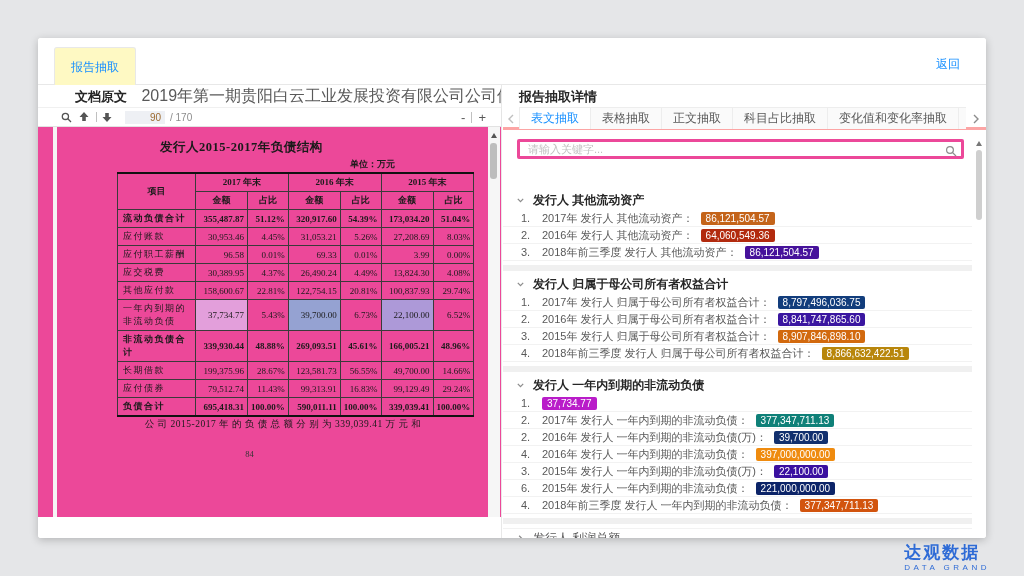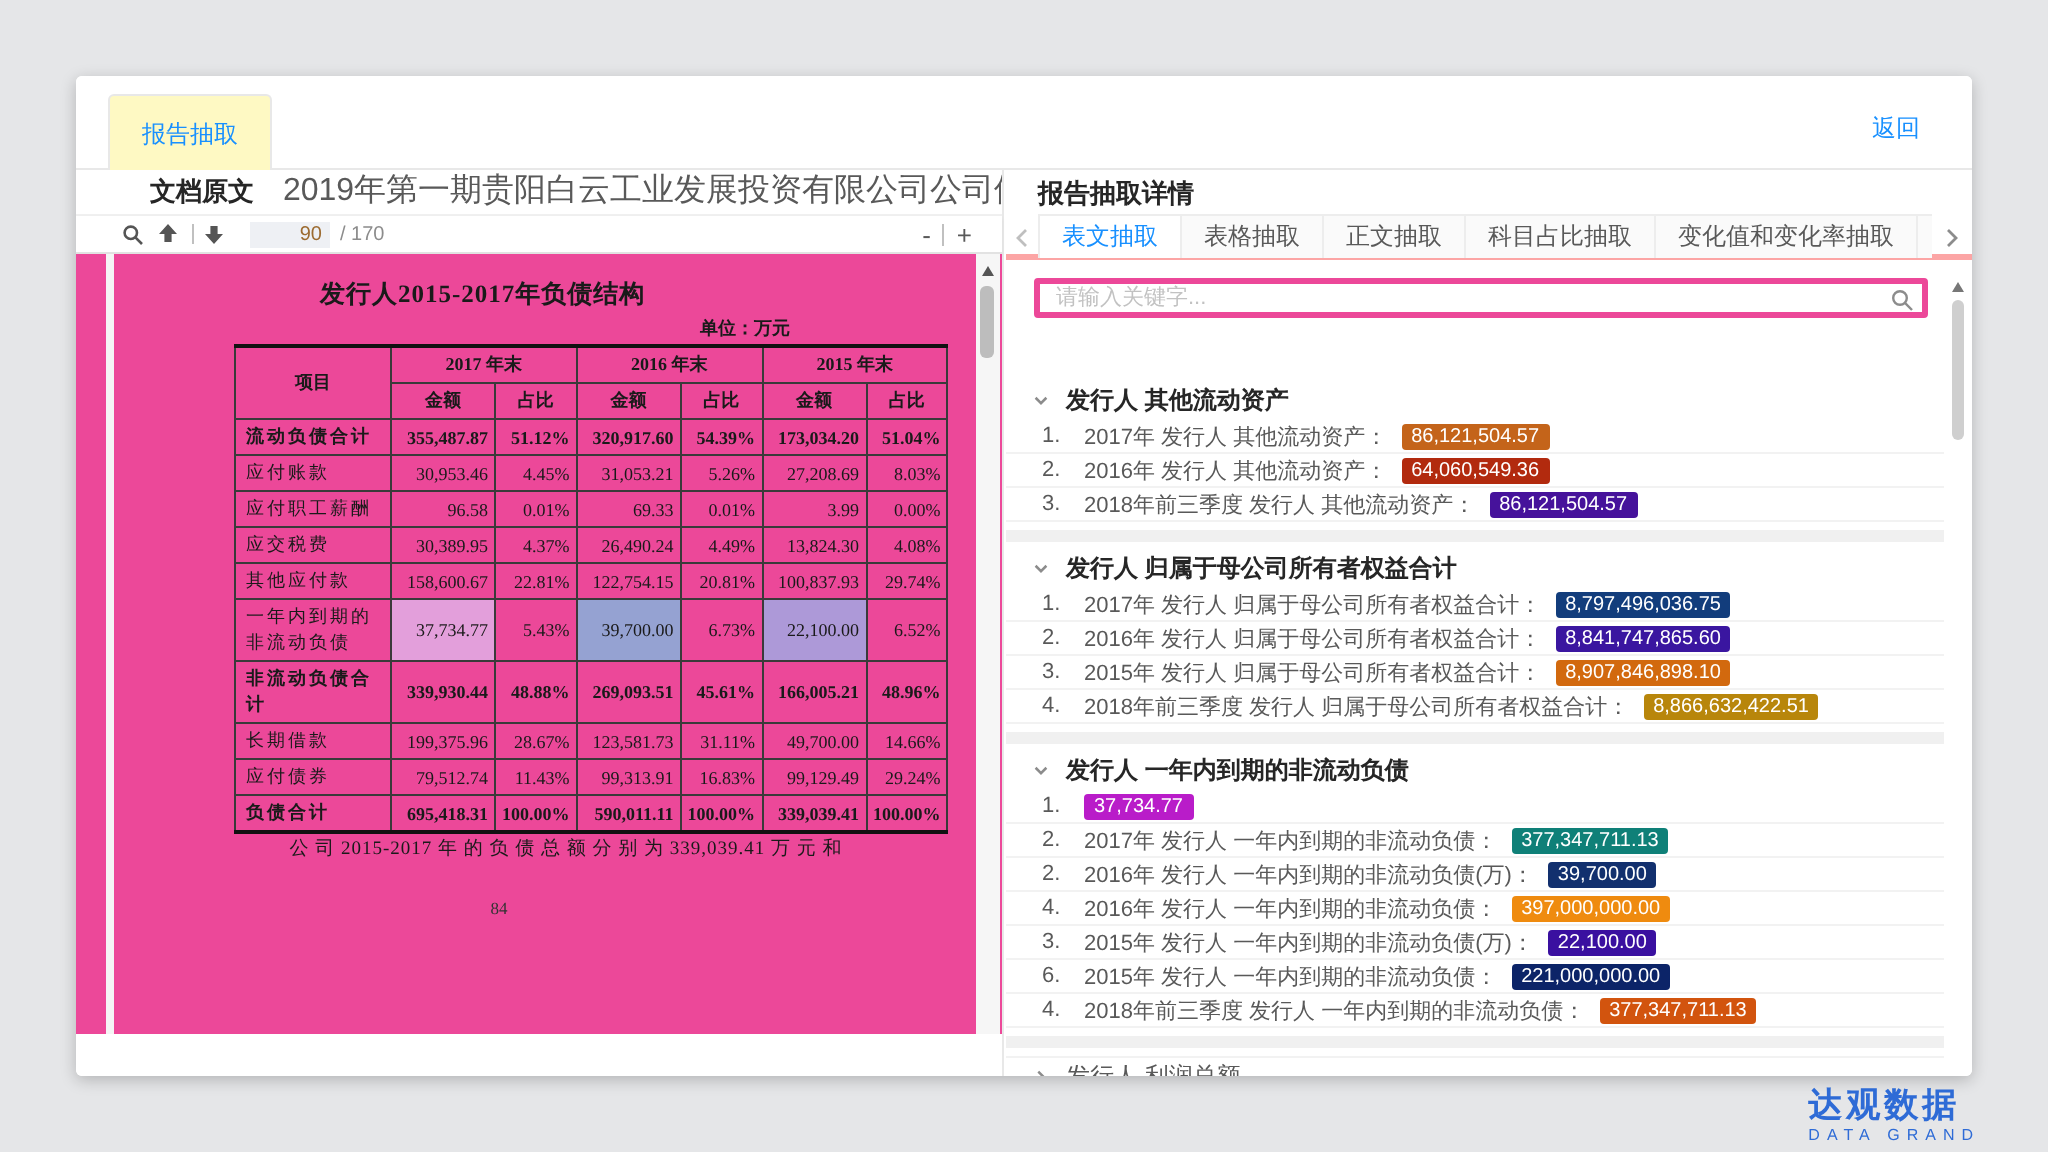--- a/index.html
+++ b/index.html
@@ -219,21 +219,21 @@
                 <td class="amt b">269,093.51</td>
                 <td class="pct b">45.61%</td>
                 <td class="amt b">166,005.21</td>
                 <td class="pct b">48.96%</td>
               </tr>
               <tr>
                 <td class="lbl">长期借款</td>
                 <td class="amt">199,375.96</td>
                 <td class="pct">28.67%</td>
                 <td class="amt">123,581.73</td>
-                <td class="pct">31.11%</td>
+                <td class="pct">56.55%</td>
                 <td class="amt">49,700.00</td>
                 <td class="pct">14.66%</td>
               </tr>
               <tr>
                 <td class="lbl">应付债券</td>
                 <td class="amt">79,512.74</td>
                 <td class="pct">11.43%</td>
                 <td class="amt">99,313.91</td>
                 <td class="pct">16.83%</td>
                 <td class="amt">99,129.49</td>

